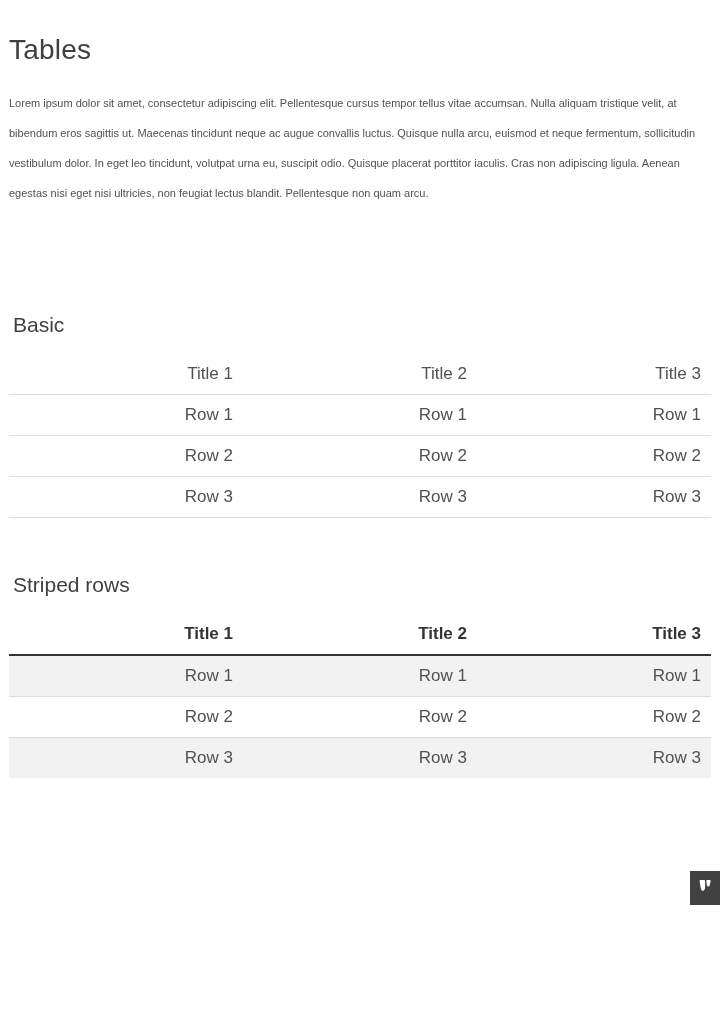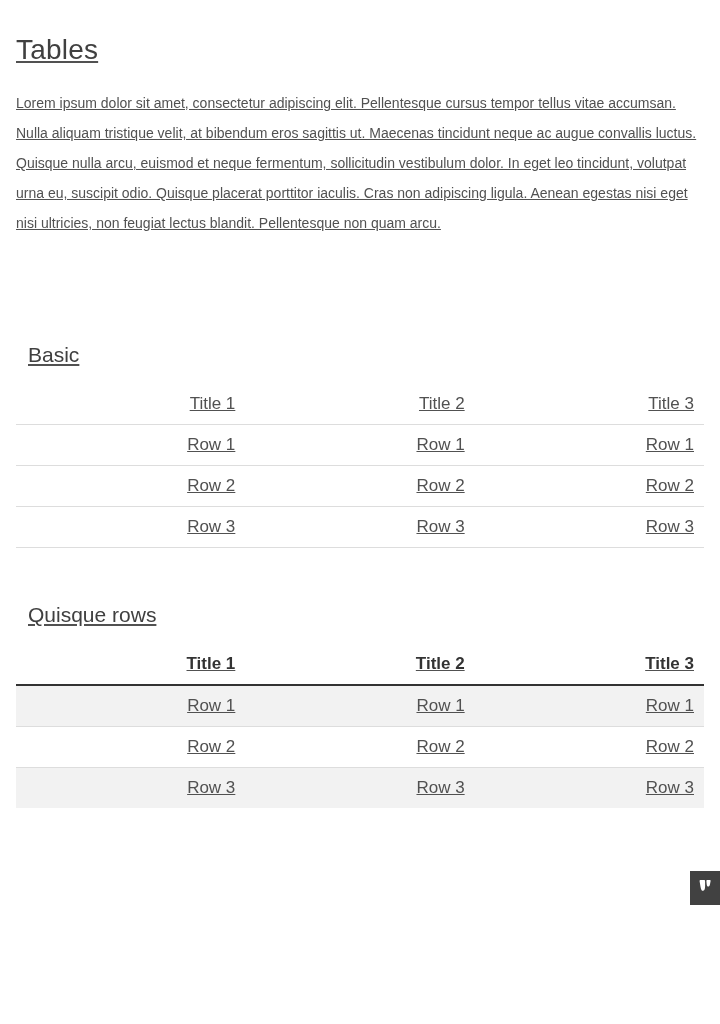--- a/index.html
+++ b/index.html
@@ -8,43 +8,42 @@
     padding: 0;
     background: #ffffff;
     width: 720px;
     height: 1024px;
     position: relative;
     font-family: "Liberation Sans", sans-serif;
     color: #515151;
     overflow: hidden;
   }
   .container {
-    padding: 0 16px;
-    text-decoration: underline;
+    padding: 0 9px;
   }
   h1.page-title {
     margin: 34px 0 0 0;
     font-size: 28px;
     line-height: 32px;
     font-weight: 300;
     color: #404040;
     letter-spacing: 0.2px;
   }
   p.intro {
     margin: 22px 0 0 0;
-    font-size: 14px;
+    font-size: 11px;
     line-height: 30px;
     color: #515151;
   }
   h2.section-heading {
     font-size: 21px;
     line-height: 24px;
     font-weight: 300;
     color: #404040;
-    margin: 12px;
+    margin: 4px;
   }
   section.sec-basic h2 { margin-top: 105px; }
   section.sec-striped h2 { margin-top: 55px; }
   table.demo-table {
     width: 100%;
     border-collapse: collapse;
     margin-top: 17px;
     font-size: 17px;
     color: #515151;
     table-layout: fixed;
@@ -123,21 +122,21 @@
         <tr>
           <td>Row 3</td>
           <td>Row 3</td>
           <td>Row 3</td>
         </tr>
       </tbody>
     </table>
   </section>
 
   <section class="sec-striped">
-    <h2 class="section-heading">Quisque rows</h2>
+    <h2 class="section-heading">Striped rows</h2>
     <table class="demo-table striped">
       <thead>
         <tr>
           <th>Title 1</th>
           <th>Title 2</th>
           <th>Title 3</th>
         </tr>
       </thead>
       <tbody>
         <tr>

